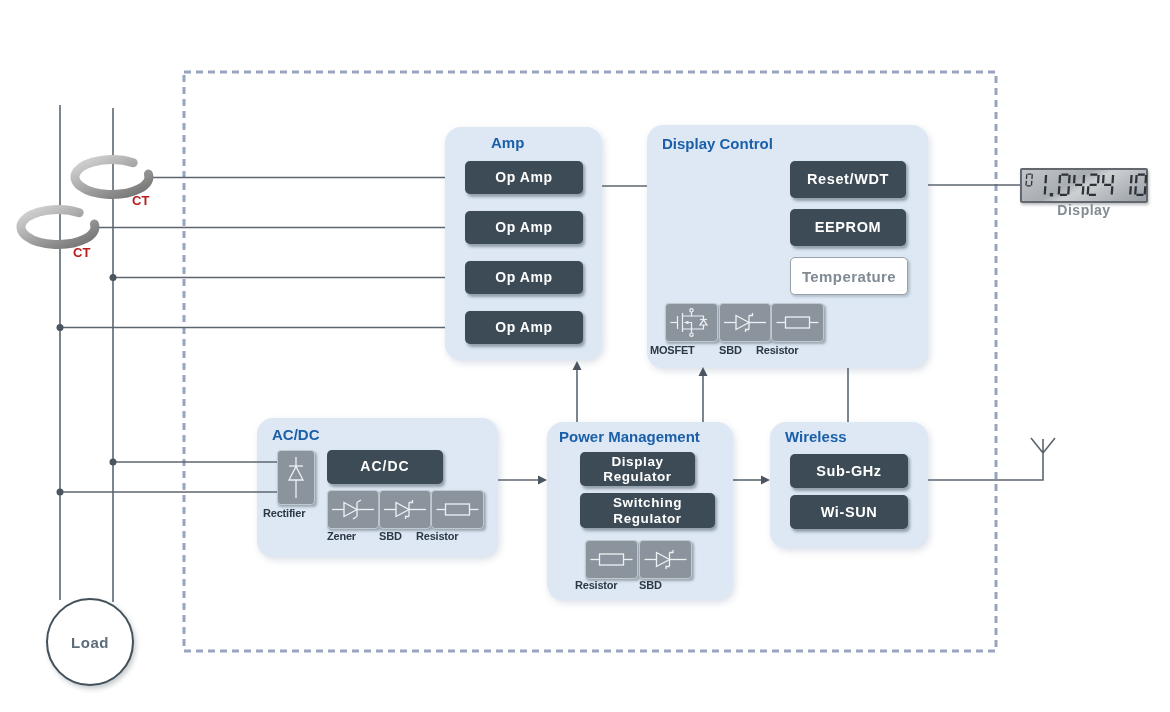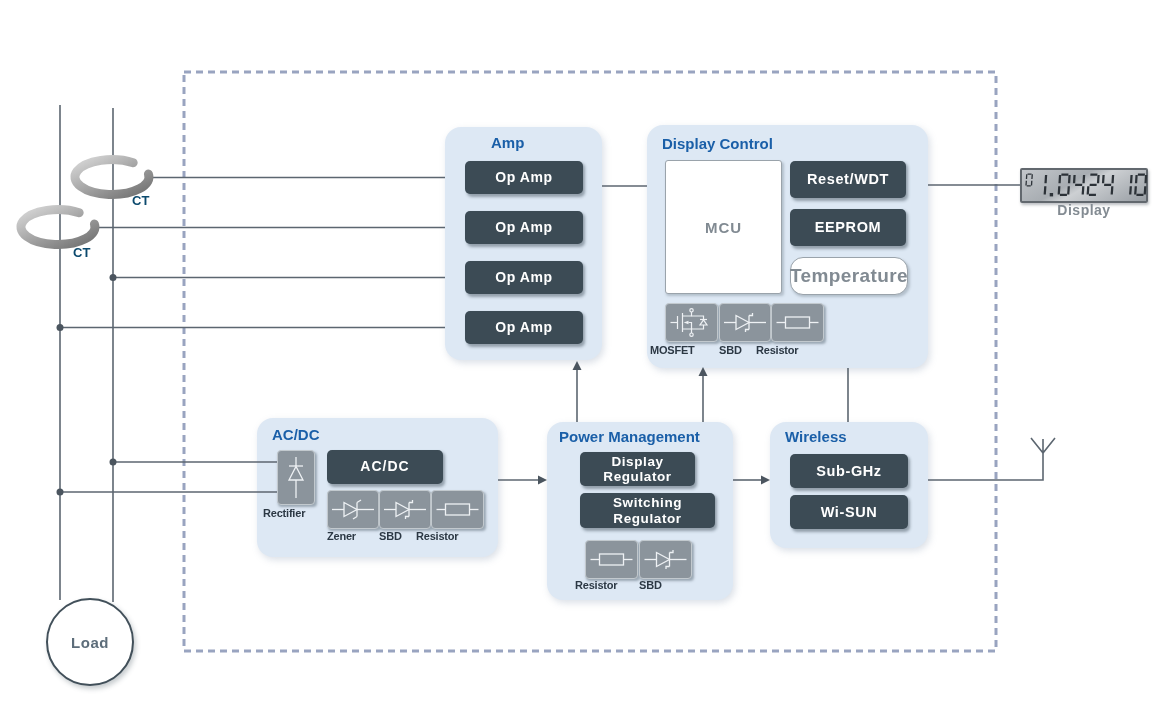--- a/index.html
+++ b/index.html
@@ -10,42 +10,42 @@
   .gbox{position:absolute;background:#dde8f4;border-radius:16px;z-index:2;
         box-shadow:2px 3px 7px rgba(125,145,170,.28);}
   .gtitle{position:absolute;z-index:4;font-size:15px;font-weight:bold;color:#1a5fa8;white-space:nowrap;}
 
   
   .btn-dark{position:absolute;z-index:4;background:#3c4b55;border-radius:5px;color:#fff;
             display:flex;align-items:center;justify-content:center;text-align:center;
             font-weight:bold;font-size:14px;letter-spacing:.6px;line-height:1.12;
             box-shadow:2px 2.5px 3px rgba(55,70,82,.45);}
   
-  .btn-outline{position:absolute;z-index:4;background:#fff;border:1px solid #9aa3ab;border-radius:13px;
+  .btn-outline{position:absolute;z-index:4;background:#fff;border:1px solid #9aa3ab;border-radius:5px;
             color:#818a92;display:flex;align-items:center;justify-content:center;
-            font-weight:bold;font-size:19px;letter-spacing:.4px;
+            font-weight:bold;font-size:15px;letter-spacing:.4px;
             box-shadow:1.5px 2px 2.5px rgba(55,70,82,.25);}
   .mcu{border-radius:3px;font-size:15px;letter-spacing:1px;}
 
   
   .tile{position:absolute;z-index:4;background:#8b949c;border:1px solid #c2c9ce;border-radius:4px;
         box-shadow:1.5px 2px 2.5px rgba(55,70,82,.4);display:flex;align-items:center;justify-content:center;}
   .tile svg{display:block;width:100%;height:100%;}
   .tile-label{position:absolute;z-index:4;font-size:11px;font-weight:bold;color:#2c3844;
               text-align:left;letter-spacing:-.2px;white-space:nowrap;}
 
   
   .circle{position:absolute;z-index:8;width:84px;height:84px;border-radius:50%;background:#fff;
           border:2px solid #42505a;box-shadow:2px 3px 5px rgba(70,85,95,.3);
           display:flex;flex-direction:column;align-items:center;justify-content:center;
           color:#5d6d7a;font-weight:bold;}
   .circle .lbl{font-size:15px;letter-spacing:.5px;}
   .circle .wave{font-size:19px;line-height:10px;margin-top:2px;}
 
-  .ct-label{position:absolute;z-index:9;font-size:13px;font-weight:bold;color:#0c4a6e;text-align:right;}
+  .ct-label{position:absolute;z-index:9;font-size:13px;font-weight:bold;color:#b91c1c;text-align:right;}
 
   
   .lcd{position:absolute;z-index:4;left:1020px;top:168px;width:128px;height:35px;border-radius:2px;
        border:2px solid #62686e;box-sizing:border-box;
        background:linear-gradient(150deg,#c3c7cb 0%,#a8adb2 40%,#cdd0d3 52%,#979da3 100%);
        box-shadow:1px 2px 3px rgba(60,70,80,.35);display:flex;align-items:center;}
   .lcd-caption{position:absolute;z-index:4;font-size:14px;font-weight:bold;color:#838b92;
                letter-spacing:.5px;text-align:center;}
 
   svg.overlay{position:absolute;left:0;top:0;z-index:6;pointer-events:none;}
@@ -112,21 +112,20 @@
   <div class="gtitle" style="left:662px;top:135px">Display Control</div>
   <div class="gtitle" style="left:272px;top:426px">AC/DC</div>
   <div class="gtitle" style="left:559px;top:428px">Power Management</div>
   <div class="gtitle" style="left:785px;top:428px">Wireless</div>
 
   <div class="btn-dark" style="left:465px;top:161px;width:118px;height:33px">Op Amp</div>
   <div class="btn-dark" style="left:465px;top:211px;width:118px;height:33px">Op Amp</div>
   <div class="btn-dark" style="left:465px;top:261px;width:118px;height:33px">Op Amp</div>
   <div class="btn-dark" style="left:465px;top:311px;width:118px;height:33px">Op Amp</div>
 
-  <div class="btn-outline mcu" style="left:665px;top:160px;width:115px;height:132px">MCU</div>
   <div class="btn-dark" style="left:790px;top:161px;width:116px;height:37px;font-size:14.5px">Reset/WDT</div>
   <div class="btn-dark" style="left:790px;top:209px;width:116px;height:37px;font-size:14.5px">EEPROM</div>
   <div class="btn-outline" style="left:790px;top:257px;width:116px;height:36px">Temperature</div>
 
   <div class="tile" style="left:665px;top:303px;width:51px;height:37px">
     <svg viewBox="0 0 50 37">
         <use href="#sym-mosfet"></use>
       </svg>
   </div>
   <div class="tile" style="left:719px;top:303px;width:50px;height:37px">

